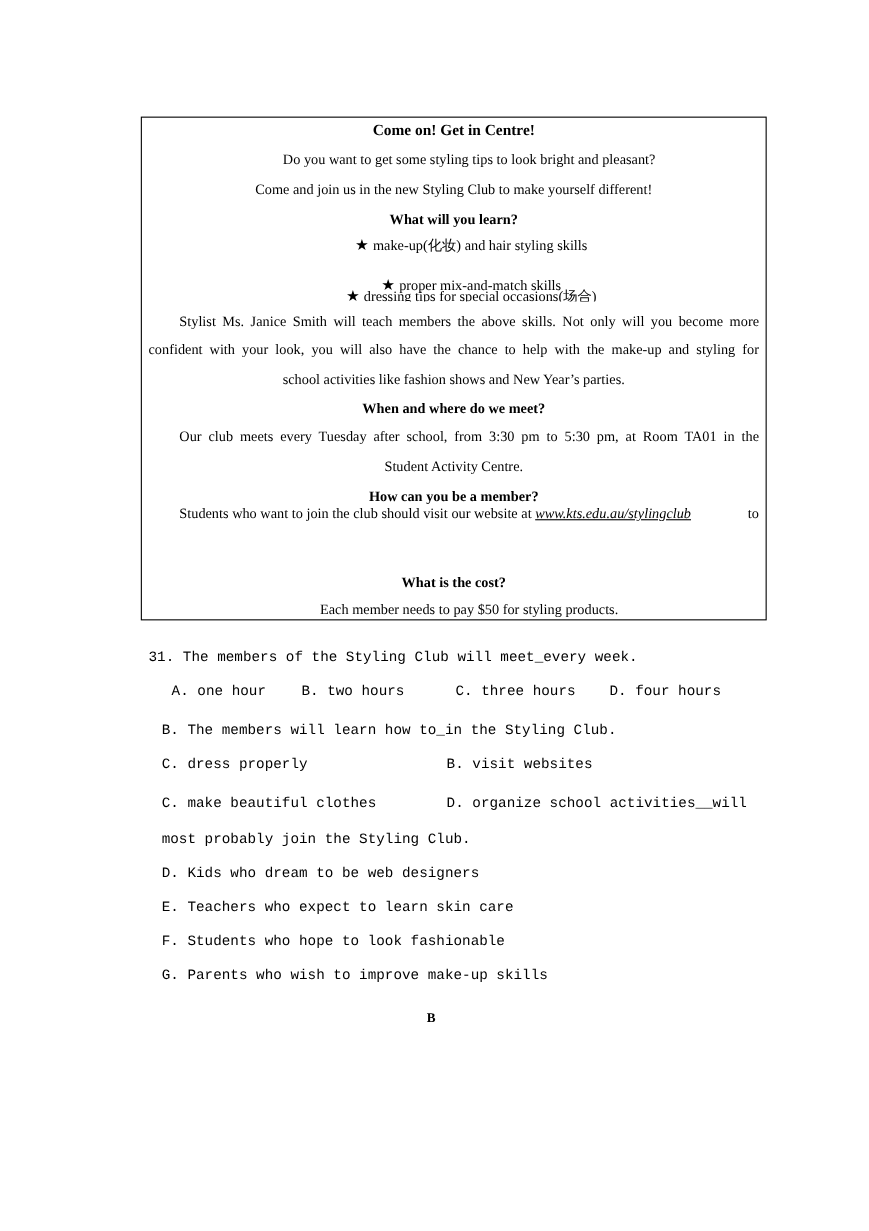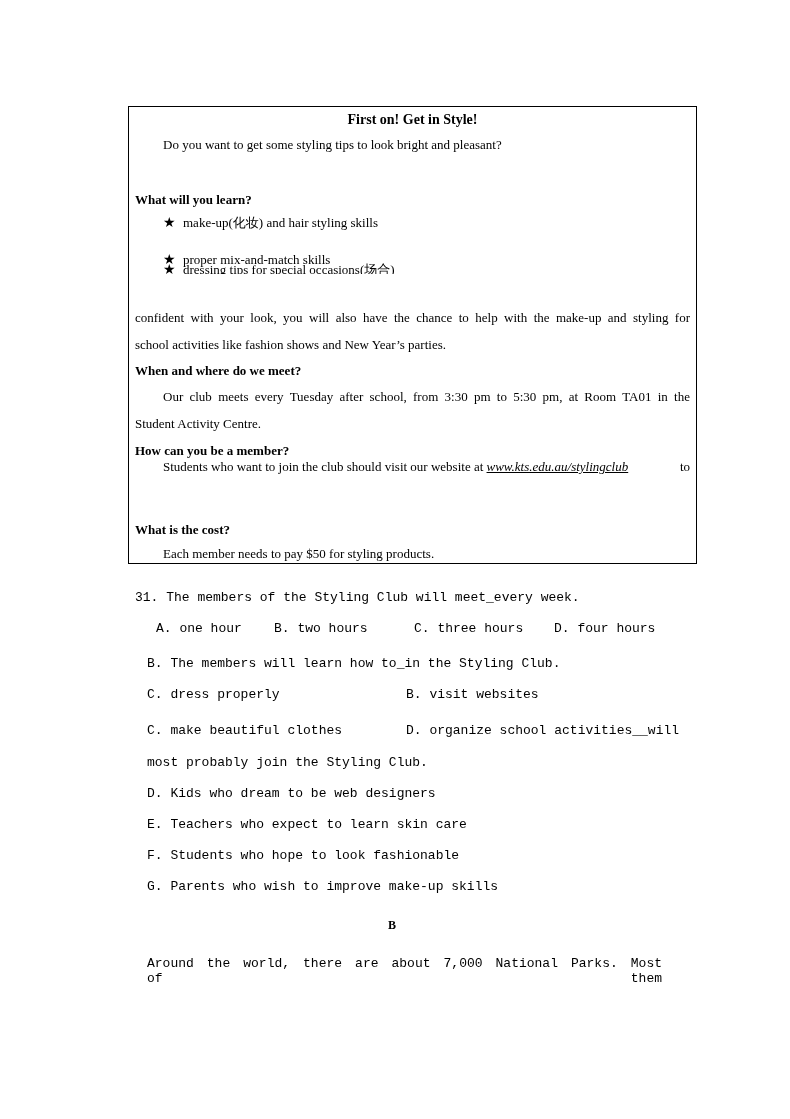--- a/index.html
+++ b/index.html
@@ -6,21 +6,21 @@
     body { width: 790px; height: 1119px; position: relative; overflow: hidden; color: #000; }
     .page { position: absolute; left: 0; top: 0; width: 790px; height: 1119px; }
 
     .ad-box {
       position: absolute; left: 128px; top: 106px;
       width: 567px; height: 456px;
       border: 1.5px solid #000;
       font-family: "Liberation Serif", "DejaVu Serif", serif;
       font-size: 13px;
     }
-    .ad-box .line { position: absolute; left: 6px; right: 6px; white-space: nowrap; }
+    .ad-box .line { position: absolute; left: 6px; right: 6px; white-space: nowrap; text-align: center; }
     .ad-title { position: absolute; left: 0; right: 0; top: 5px; text-align: center; font-weight: bold; font-size: 14px; }
     .indent { padding-left: 28px; }
     .bold { font-weight: bold; }
     .justify { text-align: justify; text-align-last: justify; }
     .star { display: inline-block; width: 20px; font-size: 14px; }
     .bullet { padding-left: 28px; }
     .clip { overflow: hidden; height: 13px; }
     .link { font-style: italic; text-decoration: underline; }
     sup { font-size: 7px; vertical-align: 5px; }
 
@@ -29,36 +29,38 @@
       font-size: 13px; white-space: pre; letter-spacing: 0px;
     }
     .section-b { position: absolute; left: 388px; top: 918px; font-family: "Liberation Serif", serif; font-weight: bold; font-size: 12px; }
   </style>
 </head>
 <body>
 
 <div class="page">
 
   <div class="ad-box">
-    <div class="ad-title">First on!  Get in Style!</div>
+    <div class="ad-title">Come on!  Get in Centre!</div>
 
     <div class="line indent" style="top:30px;">Do you want to get some styling tips to look bright and pleasant?</div>
+    <div class="line" style="top:57px;">Come and join us in the new Styling Club to make yourself different!</div>
 
     <div class="line bold" style="top:85px;">What will you learn?</div>
 
     <div class="line bullet" style="top:107px;">
       <span class="star">★</span><span>make-up(化妆) and hair styling skills</span>
     </div>
     <div class="line bullet" style="top:144px;">
       <span class="star">★</span><span>proper mix-and-match skills</span>
     </div>
     <div class="line bullet clip" style="top:154px;">
       <span class="star">★</span><span>dressing tips for special occasions(场合)</span>
     </div>
 
+    <div class="line indent justify" style="top:177px;">Stylist Ms. Janice Smith will teach members the above skills. Not only will you become more</div>
     <div class="line justify" style="top:203px;">confident with your look, you will also have the chance to help with the make-up and styling for</div>
     <div class="line" style="top:230px;">school activities like fashion shows and New Year’s parties.</div>
 
     <div class="line bold" style="top:256px;">When and where do we meet?</div>
     <div class="line indent justify" style="top:282px;">Our club meets every Tuesday after school, from 3:30 pm to 5:30 pm, at Room TA01 in the</div>
     <div class="line" style="top:309px;">Student Activity Centre.</div>
 
     <div class="line bold" style="top:336px;">How can you be a member?</div>
     <div class="line indent" style="top:352px; display:flex; justify-content:space-between;">
       <span><span>Students who want to join the club should visit our website at </span><span class="link">www.kts.edu.au/stylingclub </span></span>
@@ -81,15 +83,14 @@
   <div class="mono" style="left:147px; top:723px;">C. make beautiful clothes</div>
   <div class="mono" style="left:406px; top:723px;">D. organize school activities__will</div>
 
   <div class="mono" style="left:147px; top:755px;">most probably join the Styling Club.</div>
   <div class="mono" style="left:147px; top:786px;">D. Kids who dream to be web designers</div>
   <div class="mono" style="left:147px; top:817px;">E. Teachers who expect to learn skin care</div>
   <div class="mono" style="left:147px; top:848px;">F. Students who hope to look fashionable</div>
   <div class="mono" style="left:147px; top:879px;">G. Parents who wish to improve make-up skills</div>
 
   <div class="section-b">B</div>
-  <div class="mono" style="left:147px; top:956px; width:515px; text-align:justify; text-align-last:justify; white-space:normal; word-spacing:4px;">Around the world, there are about 7,000 National Parks. Most of them</div>
 
 </div>
 
 </body></html>

